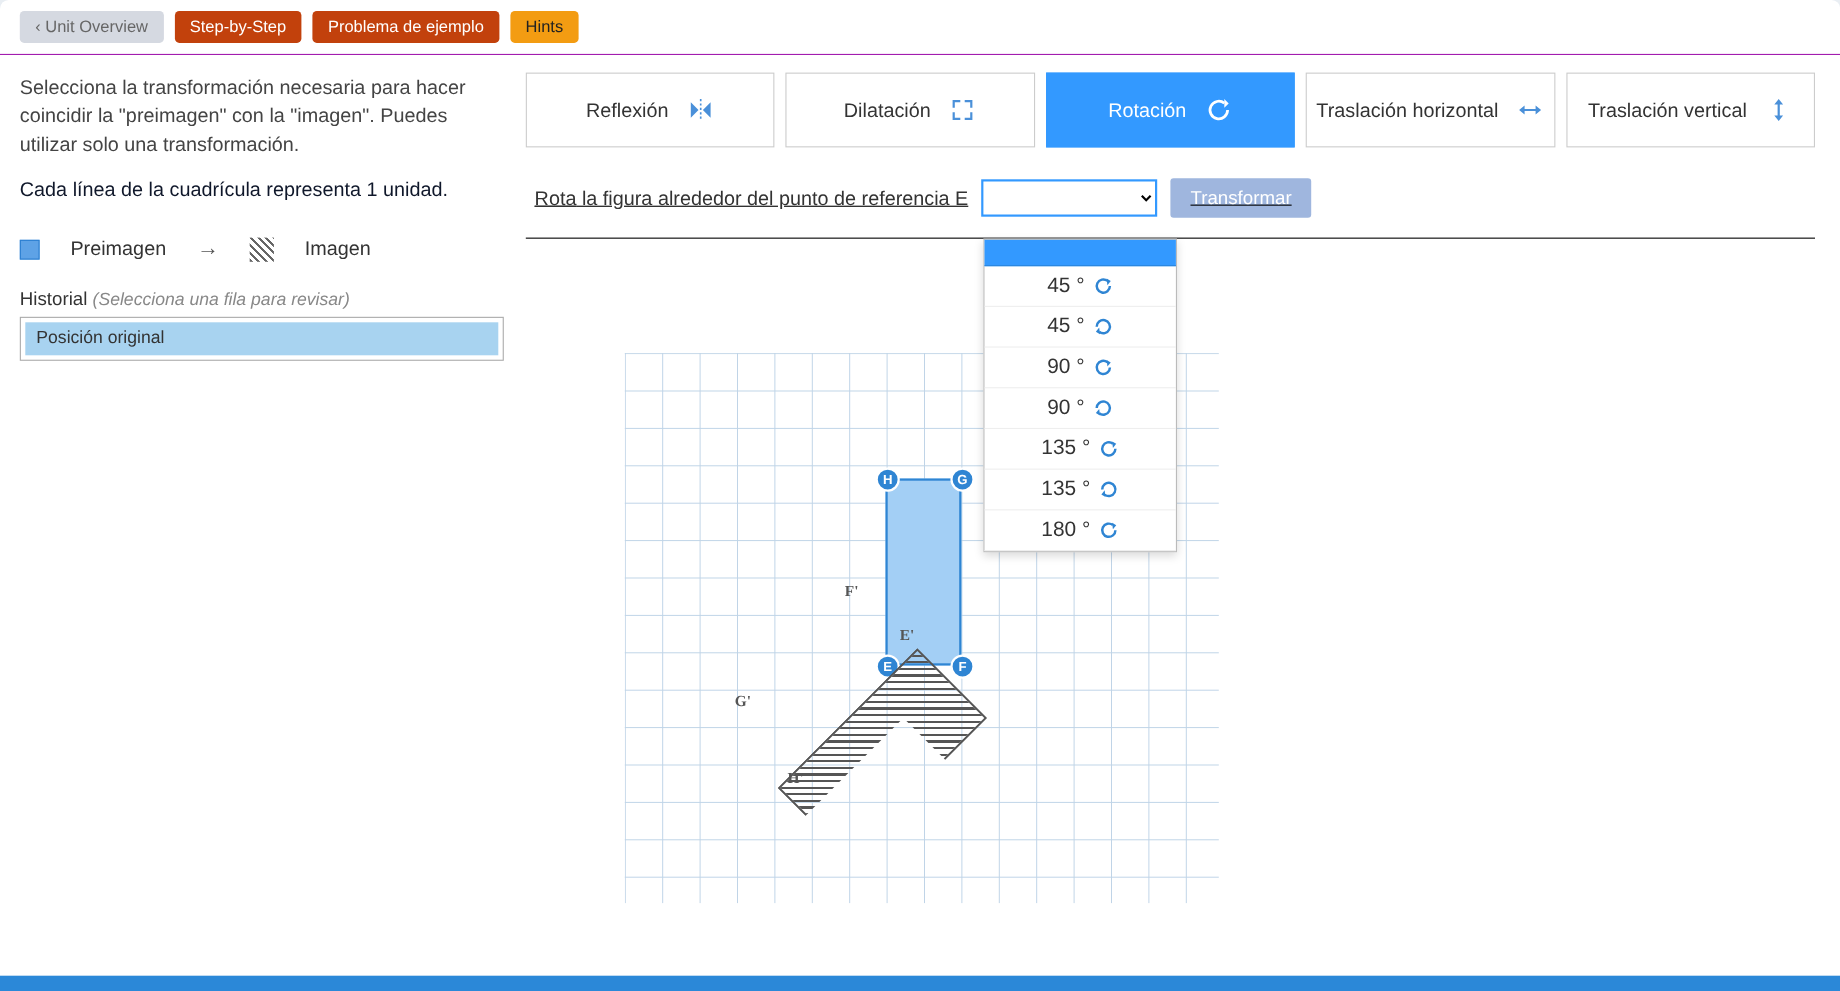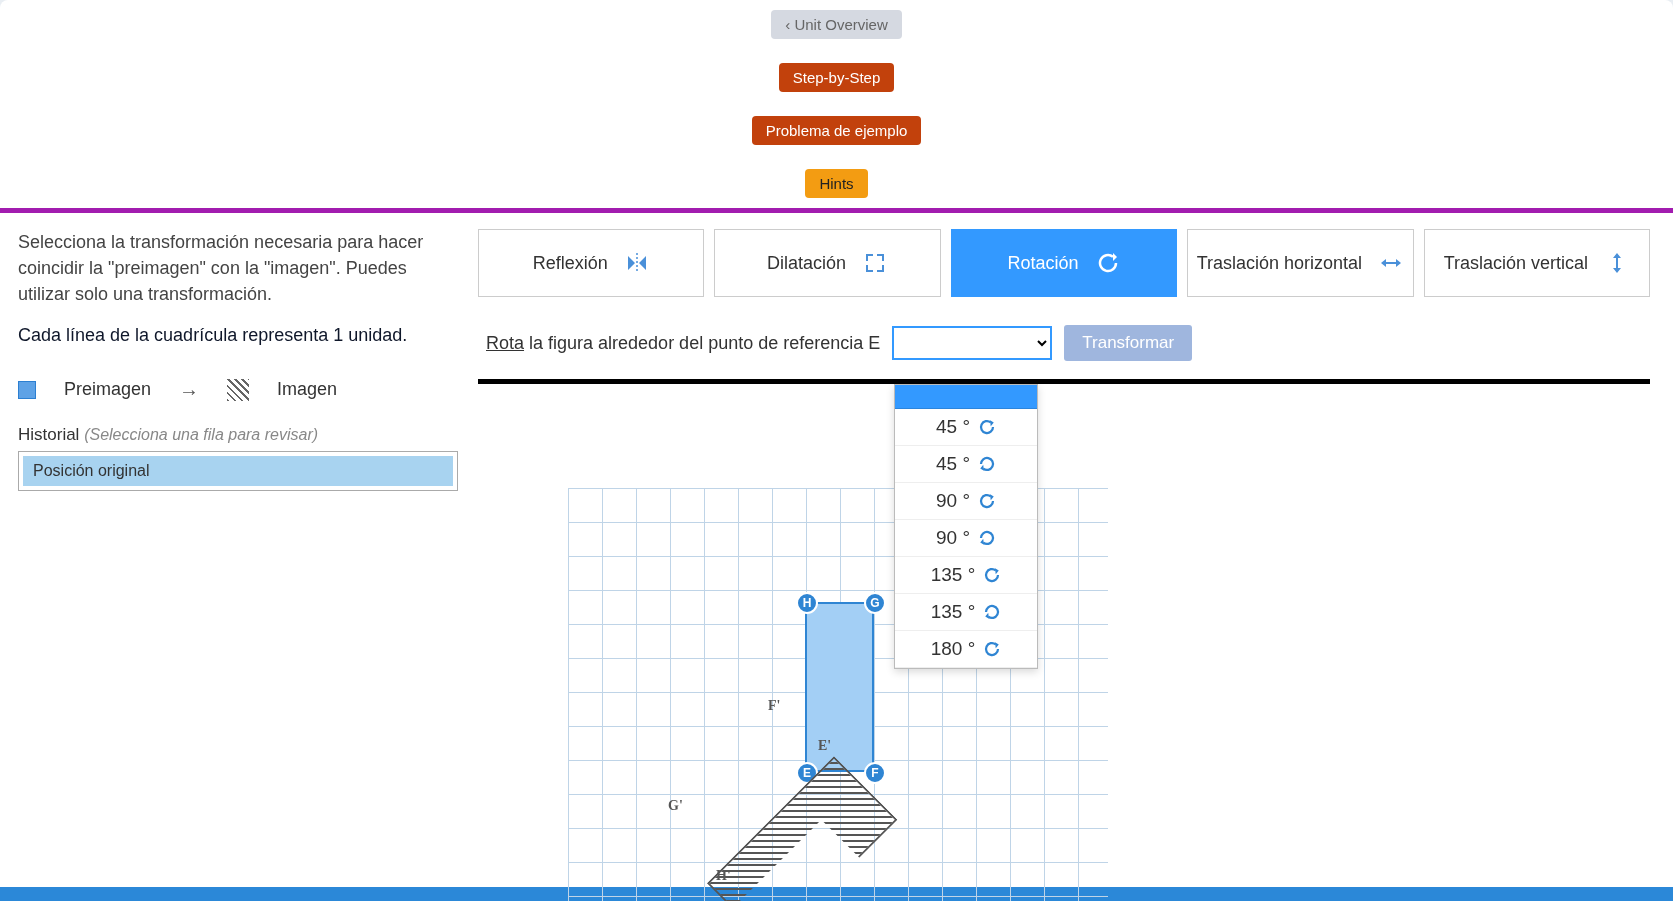--- a/index.html
+++ b/index.html
@@ -1,20 +1,20 @@
 <!DOCTYPE html>
 <html><head>
 <meta charset="utf-8">
 <style>
   * { box-sizing: border-box; margin: 0; padding: 0; font-family: Arial, sans-serif; }
   body { background: #e9eef3; width: 1673px; height: 901px; overflow: hidden; }
   .app { background: #fff; margin: 0; border-radius: 8px; display: flex; flex-direction: column; height: 100%;}
   
   
-  .topnav { display:flex; gap:24px; padding:10px 18px; align-items:center; border-bottom:5px solid #a21caf;flex-direction:column;}
+  .topnav { display:flex; gap:10px; padding:10px 18px; align-items:center; border-bottom:1px solid #a21caf;}
   .navbtn { padding:6px 14px; border-radius:4px; font-size:15px; border:none; cursor:pointer;}
   .navbtn.grey { background:#d5d9e1; color:#666;}
   .navbtn.blue { background:#c2410c; color:#fff;}
   .navbtn.orange { background:#f39c12; color:#222;}
   
   .body { display:flex; gap:20px; padding:16px 23px 0 18px; flex:1; }
   
   .left { width:440px; flex-shrink:0;}
   .instr { color:#444; font-size:18px; line-height:1.45; margin-bottom:18px;}
   .instr2 { color:#0f172a; font-size:18px; margin-bottom:32px;}
@@ -28,28 +28,28 @@
   .hist-item { background:#a8d3f0; color:#333; padding:6px 10px; font-size:16px;}
   
   .right { flex:1; display:flex; flex-direction:column; gap:14px;}
   
   .transform-row { display:flex; gap:10px;}
   .tbtn { flex:1; border:1px solid #ccc; background:#fff; display:flex; align-items:center; justify-content:center; gap:16px; padding:20px 8px; font-size:18px; color:#333; cursor:pointer;}
   .tbtn.active { background:#3399ff; color:#fff; border-color:#3399ff;}
   .ticon { width:26px; height:26px; display:flex; align-items:center; justify-content:center; font-size:18px;}
   .ticon svg { width:24px; height:24px;}
   
-  .action-row { display:flex; align-items:center; gap:12px; border-bottom:5px solid #000000; padding:14px 8px 18px 8px;}
+  .action-row { display:flex; align-items:center; gap:12px; border-bottom:1px solid #000000; padding:14px 8px 18px 8px;text-decoration:underline;}
   .action-text { font-size:18px; color:#333;}
   .action-text u { text-decoration:underline;}
   .deg-select { width:160px; height:34px; border:2px solid #3399ff; background:#fff; font-size:15px;}
   .transformar { background:#9fb6de; color:#fff; border:none; padding:8px 18px; font-size:17px; border-radius:3px;}
   
   .drop-panel-wrap { position:relative; flex:1;}
-  .dropdown-panel { position:absolute; left:416px; top:-14px; width:144px; background:#fff; border:1px solid #bbb; box-shadow:0 3px 8px rgba(0,0,0,.15); z-index:20;}
+  .dropdown-panel { position:absolute; left:416px; top:-14px; width:176px; background:#fff; border:1px solid #bbb; box-shadow:0 3px 8px rgba(0,0,0,.15); z-index:20;}
   .dd-item { display:flex; align-items:center; justify-content:center; gap:8px; padding:7px 10px; font-size:19px; color:#333; border-bottom:1px solid #eee; cursor:pointer;}
   .dd-item .rot-icon { width:18px; height:18px;}
   .dd-item.blank { height:24px; background:#3399ff; border-bottom:1px solid #2b85dd;}
   
   
   .canvas { position:absolute; left:90px; top:90px; width:540px; height:500px;
     background-image:linear-gradient(#bfd4e7 1px,transparent 1px),linear-gradient(90deg,#bfd4e7 1px,transparent 1px);
     background-size:34px 34px;}
   .preimage { position:absolute; left:237px; top:114px; width:69px; height:170px; background:#a3cff5; border:2px solid #2f85d3;}
   .image-shape { position:absolute; left:124px; top:220px; width:140px; height:200px;}

